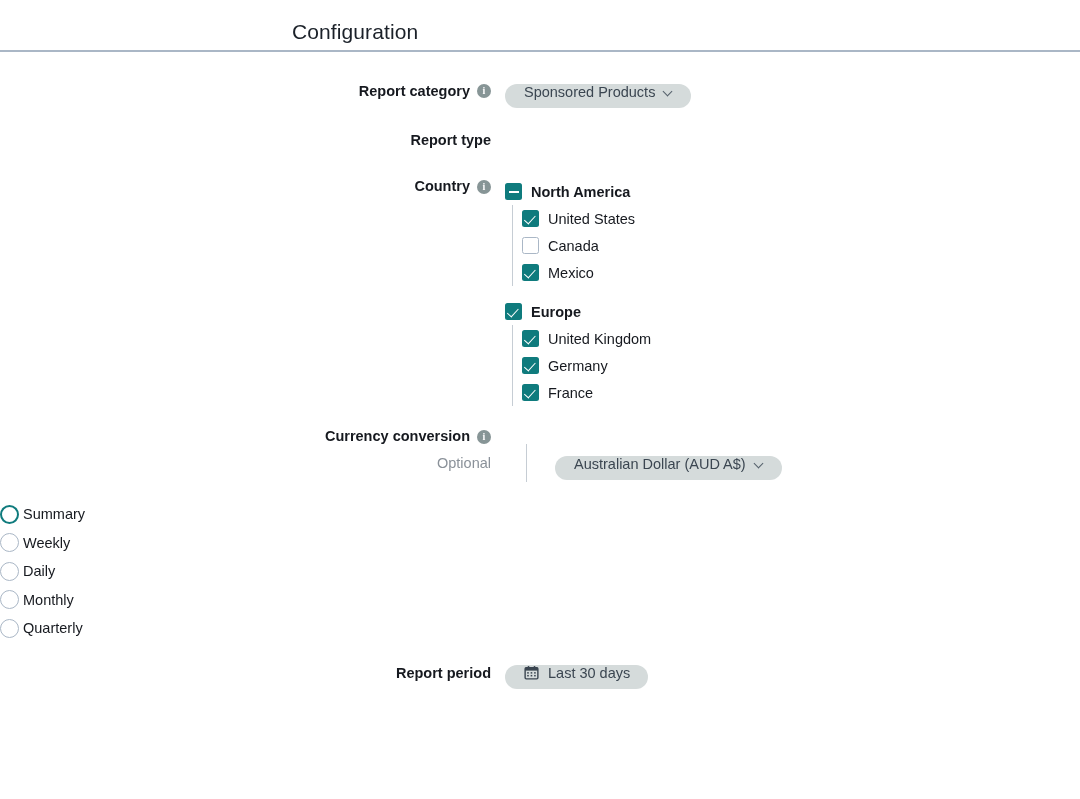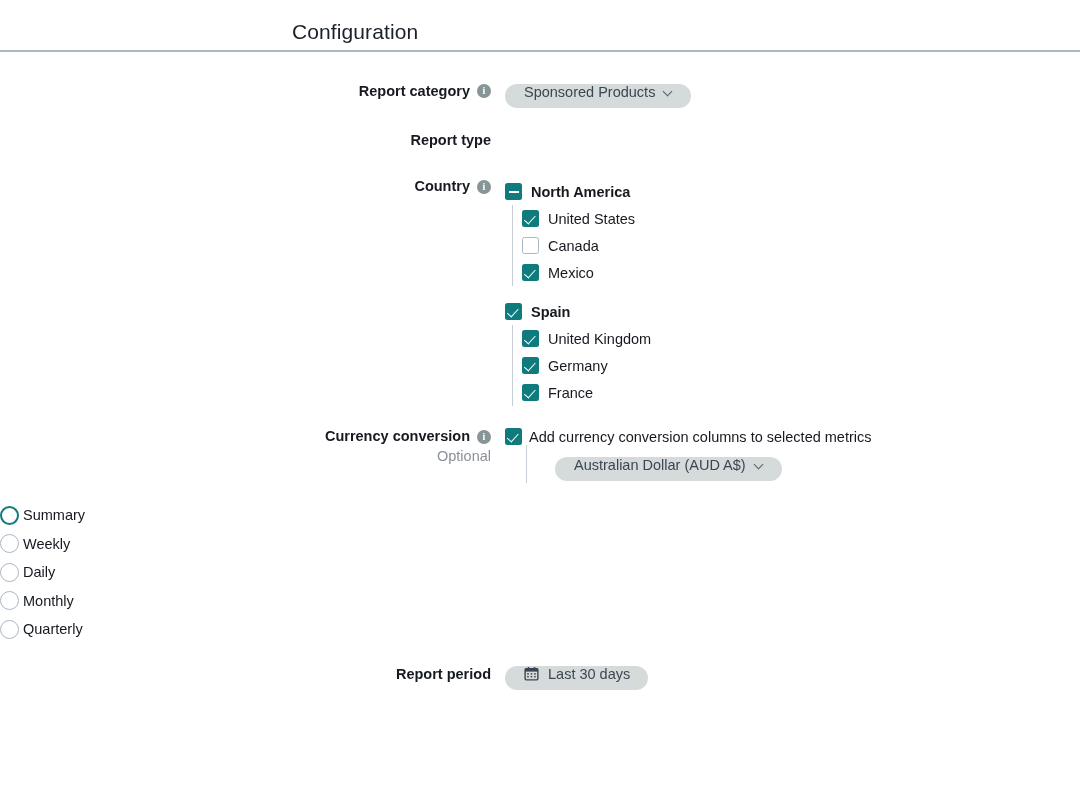--- a/index.html
+++ b/index.html
@@ -185,21 +185,21 @@
   }
   .inline-cb-row { display: flex; align-items: center; gap: 7px; }
   .inline-cb-label { font-size: 14.5px; color: #16191f; }
   .optional {
     font-size: 14.5px;
     color: #8a9199;
     text-align: right;
     padding-right: 14px;
     width: 505px;
     flex: 0 0 505px;
-    margin-top: 3px;
+    margin-top: 11px;
   }
   .spacer-24 { height: 24px; }
   .spacer-18 { height: 18px; }
   .spacer-30 { height: 30px; }
   .spacer-22 { height: 22px; }
 </style>
 </head>
 <body>
 
 <div class="header">
@@ -257,21 +257,21 @@
             <span class="tree-label">Mexico</span>
           </div>
         </div>
       </div>
 
       <div class="group-gap"></div>
 
       <div class="tree-group">
         <div class="tree-row">
           <span class="cb checked"></span>
-          <span class="tree-label bold">Spain</span>
+          <span class="tree-label bold">Europe</span>
         </div>
         <div class="tree-children">
           <div class="tree-row">
             <span class="cb checked"></span>
             <span class="tree-label">United Kingdom</span>
           </div>
           <div class="tree-row">
             <span class="cb checked"></span>
             <span class="tree-label">Germany</span>
           </div>
@@ -284,26 +284,20 @@
 
     </div>
   </div>
 
   <div class="spacer-22"></div>
 
   <div class="row">
     <div class="label-col top">
       <span class="label-text">Currency conversion</span>
       <span class="info-icon">i</span>
-    </div>
-    <div class="control-col">
-      <div class="inline-cb-row">
-        <span class="cb checked"></span>
-        <span class="inline-cb-label">Add currency conversion columns to selected metrics</span>
-      </div>
     </div>
   </div>
 
   <div class="row">
     <div class="optional">Optional</div>
     <div class="control-col">
       <div class="currency-line">
         <div class="pill">
           <span>Australian Dollar (AUD A$)</span>
           <span class="chev"></span>

